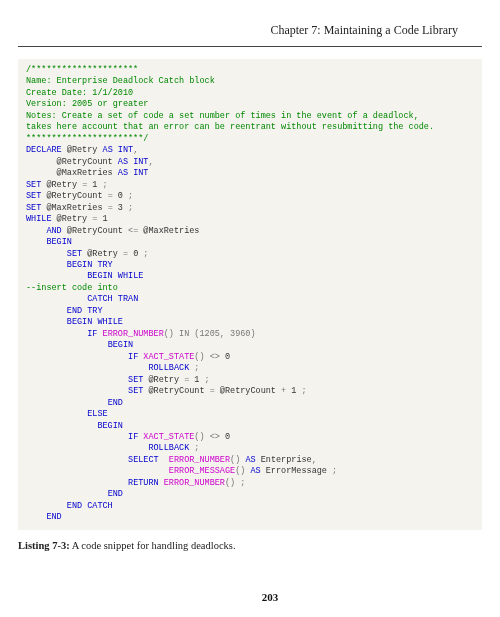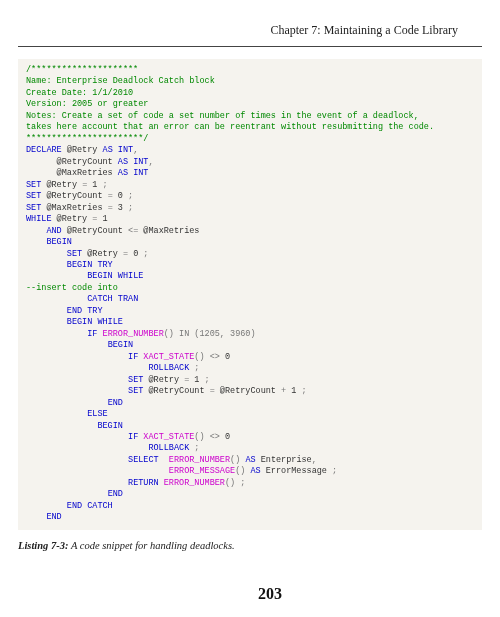--- a/index.html
+++ b/index.html
@@ -30,31 +30,30 @@
     color: #333;
   }
   .c-green { color: #008800; }
   .c-blue { color: #0000cc; }
   .c-gray { color: #777; }
   .c-magenta { color: #cc00cc; }
   .caption {
     margin: 10px 18px 0 18px;
     font-size: 10.5px;
     color: #222;
-    font-style: italic;
   }
   .caption-label { font-weight: bold; }
   .page-number {
     position: absolute;
     bottom: 14px;
     left: 0;
     right: 0;
     text-align: center;
     font-weight: bold;
-    font-size: 16px;
+    font-size: 11px;
     color: #111;
     padding-left: 40px;
   }
 </style>
 </head>
 <body>
 
 <div class="header">
   <span>Chapter 7: Maintaining a Code Library</span>
 </div>

